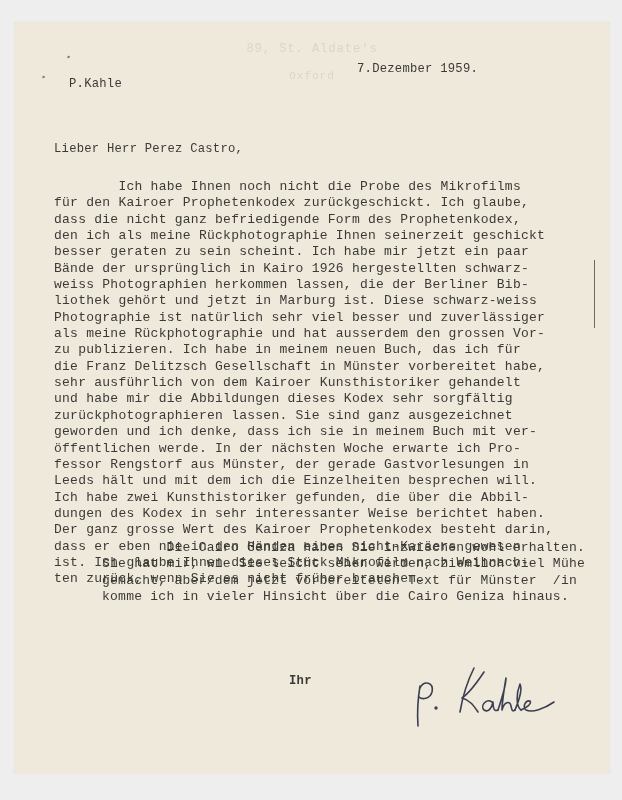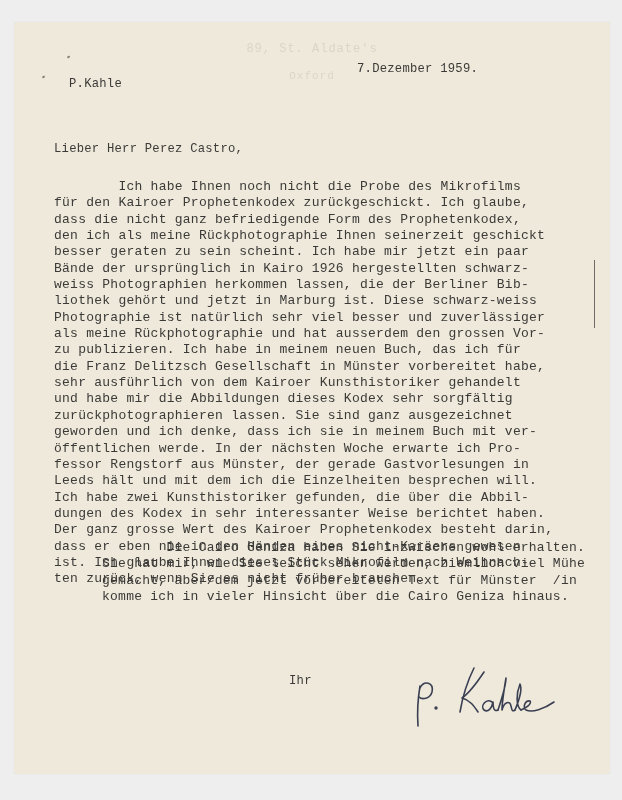--- a/index.html
+++ b/index.html
@@ -56,21 +56,21 @@
   }
   .para .line {
     display: block;
     white-space: pre;
     height: 16.35px;
     line-height: 16.35px;
   }
   .p1 { top: 157px; }
   .p2 { top: 518px; margin-left: 48px; }
   .p3 { top: 597px; }
-  .closing { left: 275px; top: 652px; }
+  .closing { left: 275px; top: 652px; font-weight: bold; }
   .signature {
     position: absolute;
     left: 390px;
     top: 640px;
     width: 180px;
     height: 70px;
   }
   .margin-mark {
     position: absolute;
     left: 580px;

